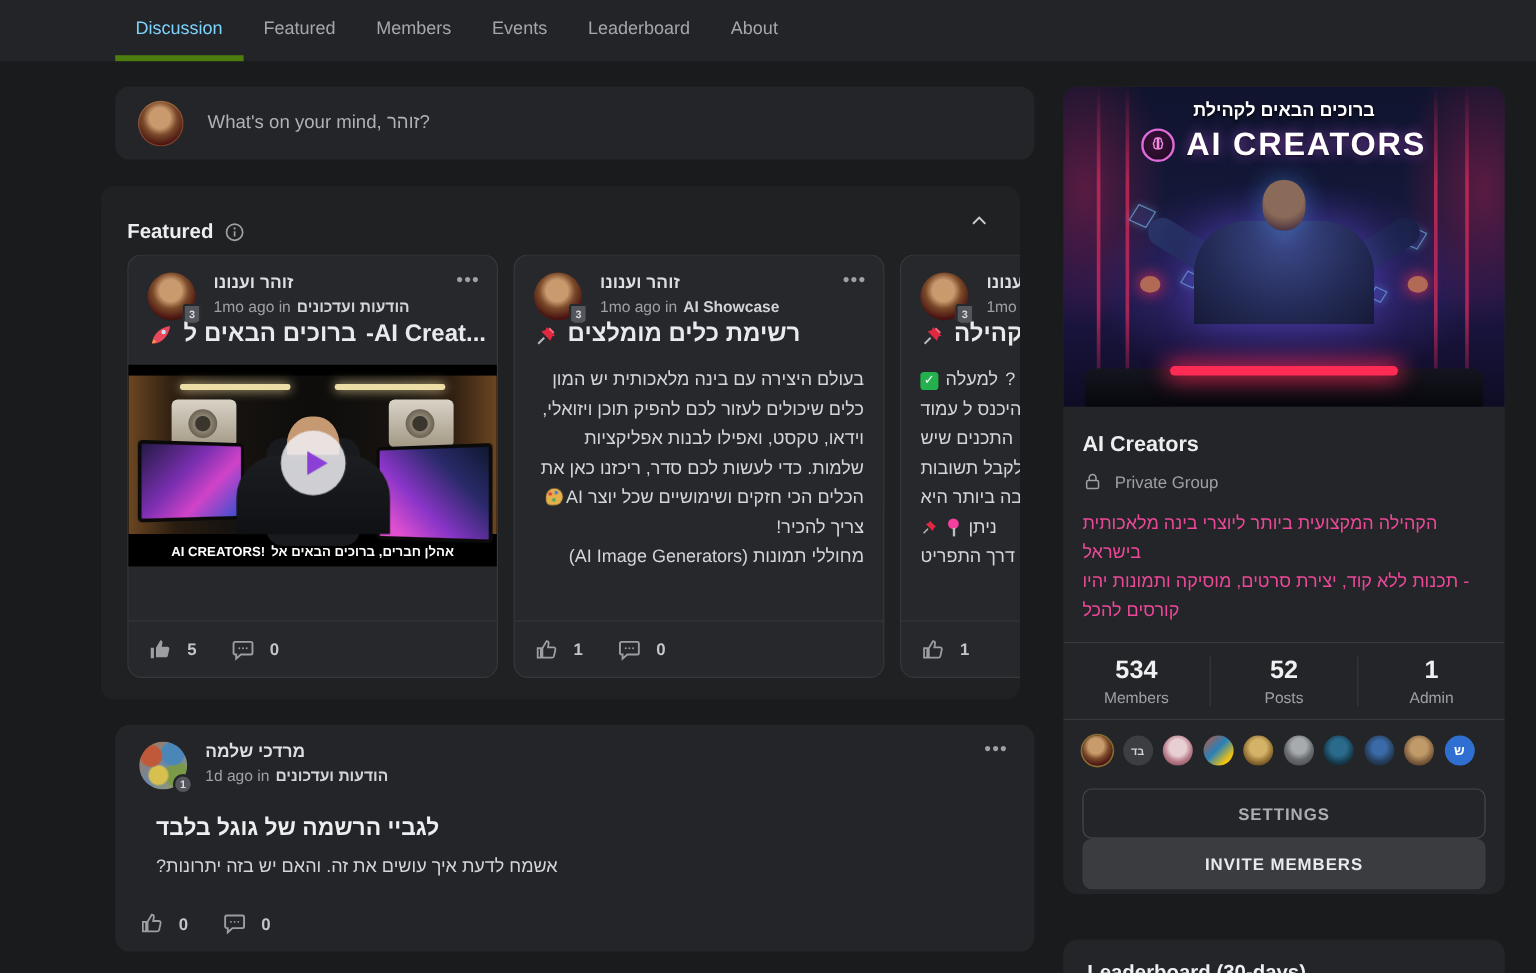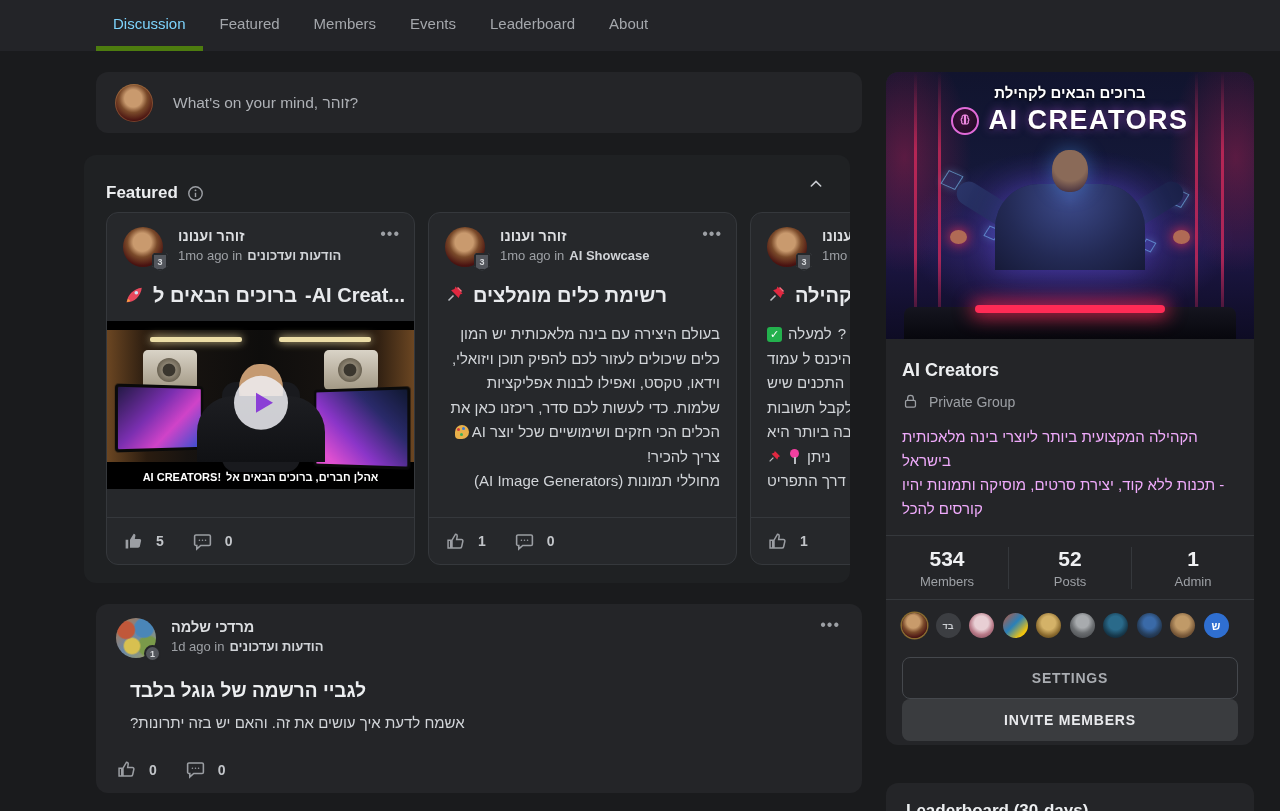--- a/index.html
+++ b/index.html
@@ -35,21 +35,21 @@
   .fava { position:relative; width:40px; height:40px; border-radius:50%; flex:0 0 40px;
       background:radial-gradient(circle at 48% 38%, #c99a6e 0 28%, #7a4a2a 46%, #4a1311 72%, #2e0c0c 100%); }
   .shield { position:absolute; right:-5px; bottom:-4px; width:16px; height:18px; background:#53565c; border:2px solid #26282b;
       clip-path:polygon(12% 0,88% 0,100% 12%,100% 72%,50% 100%,0 72%,0 12%); font-size:9px; font-weight:700; color:#d9dbde;
       display:flex; align-items:center; justify-content:center; }
   .fnames { margin-left:15px; padding-top:1px; min-width:0; }
   .fname { font-size:14.5px; font-weight:700; color:#dcdee1; white-space:nowrap; }
   .fmeta { margin-top:4px; font-size:13px; color:#9da0a5; display:flex; gap:5px; white-space:nowrap; }
   .fmeta .cat { color:#d0d3d7; font-weight:700; }
   .dots { position:absolute; right:14px; top:12px; color:#9da0a5; font-size:16px; letter-spacing:1px; cursor:pointer; }
-  .ftitle { display:flex; align-items:flex-start; gap:8px; padding:0 16px; margin-top:17px;
+  .ftitle { display:flex; align-items:flex-end; gap:8px; padding:0 16px; 
       font-size:20px; font-weight:700; color:#e8eaed; white-space:nowrap; overflow:hidden; }
 
   
   .i-rocket, .i-pin, .i-pin2, .i-check, .i-palette { display:inline-block; flex:0 0 auto; }
   .i-rocket { width:22px; height:22px; }
   .i-pin { width:20px; height:20px; }
   .i-pin-s { width:15px; height:15px; }
   .i-pin2 { width:13px; height:15px; position:relative; }
   .i-pin2 .head { position:absolute; top:0; left:2px; width:9px; height:9px; border-radius:50%; background:#f23fa0; }
   .i-pin2 .stick { position:absolute; top:8px; left:6px; width:2px; height:7px; background:#b9bcc1; }
@@ -141,21 +141,21 @@
       text-shadow:0 1px 3px #000; z-index:3; }
   .brandrow { position:absolute; top:33px; left:0; right:0; display:flex; justify-content:center; align-items:center; gap:9px; z-index:3; }
   .brain { width:28px; height:28px; border-radius:50%; border:2px solid #e06ad8; flex:0 0 auto;
       background:radial-gradient(circle at 40% 40%, #3a1238, #1c0a22); display:flex; align-items:center; justify-content:center; }
   .brand { font-size:27px; font-weight:700; color:#fff; letter-spacing:1.5px;
       text-shadow:0 0 10px rgba(185,85,225,.65), 0 1px 2px #000; }
 
   .gname { padding:0 16px; margin-top:21px; font-size:18px; font-weight:700; color:#eceef0; }
   .gpriv { padding:0 16px; margin-top:12px; display:flex; align-items:center; gap:10px; font-size:14px; color:#9da0a5; }
   .icon-lock { width:17px; height:17px; color:#9da0a5; }
-  .gdesc { padding:0 16px; margin-top:15px; font-size:15px; line-height:24px; color:#f0abfc; direction:rtl; text-align:left; }
+  .gdesc { padding:0 16px; margin-top:15px; font-size:15px; line-height:24px; color:#ec4899; direction:rtl; text-align:left; }
   .divider { margin-top:14px; border-top:1px solid #35383c; }
   .stats { display:flex; margin-top:0; height:63px; align-items:center; }
   .stat { flex:1; text-align:center; cursor:pointer; }
   .stat + .stat { border-left:1px solid #35383c; }
   .stat .v { font-size:21px; font-weight:700; color:#f0f1f3; }
   .stat .l { margin-top:3px; font-size:13px; color:#9da0a5; }
   .avrow { display:flex; gap:8.5px; padding:13px 16px 0; }
   .av { width:25px; height:25px; border-radius:50%; flex:0 0 25px; cursor:pointer;
       display:flex; align-items:center; justify-content:center; font-size:9px; font-weight:700; color:#cfd2d6; }
   .av1 { background:radial-gradient(circle at 45% 35%, #c89b6b 0 30%, #7a4a2a 50%, #4a1212 75%, #2e0c0c); box-shadow:0 0 0 1.5px #8a6a2f; }

